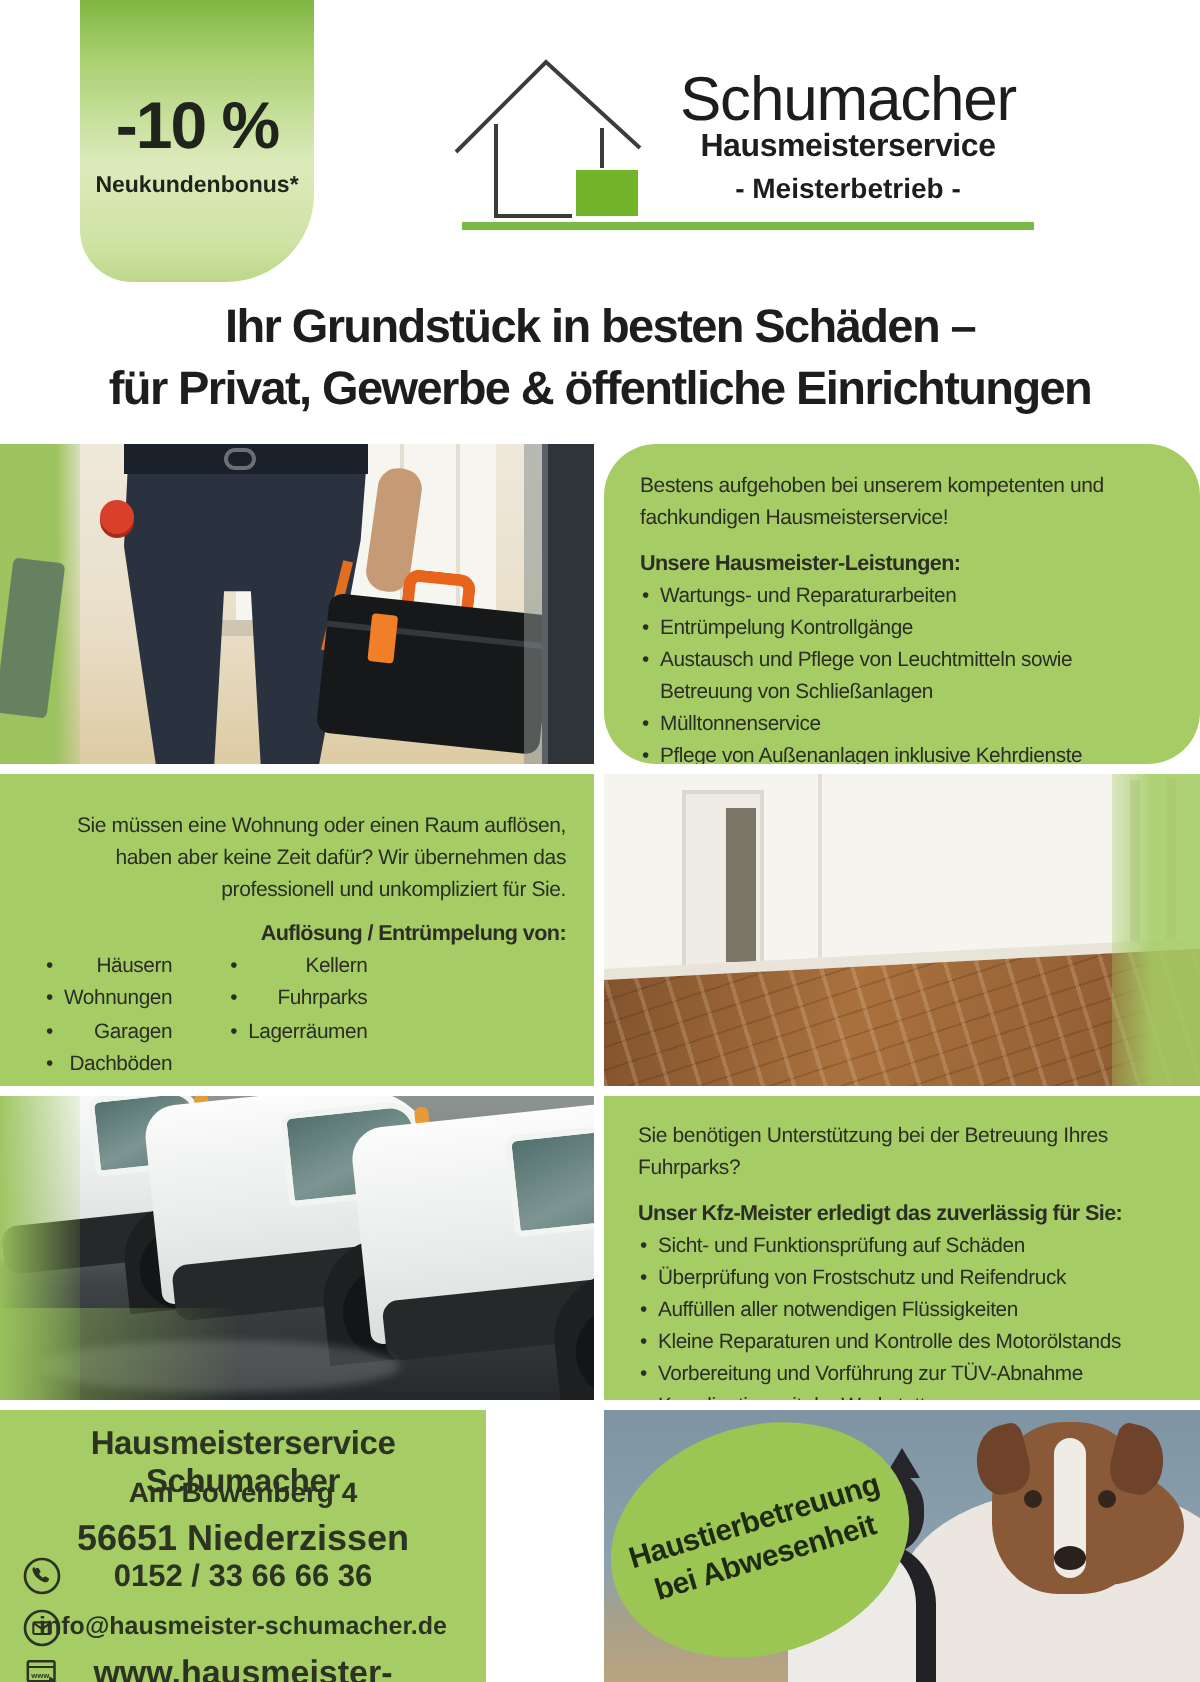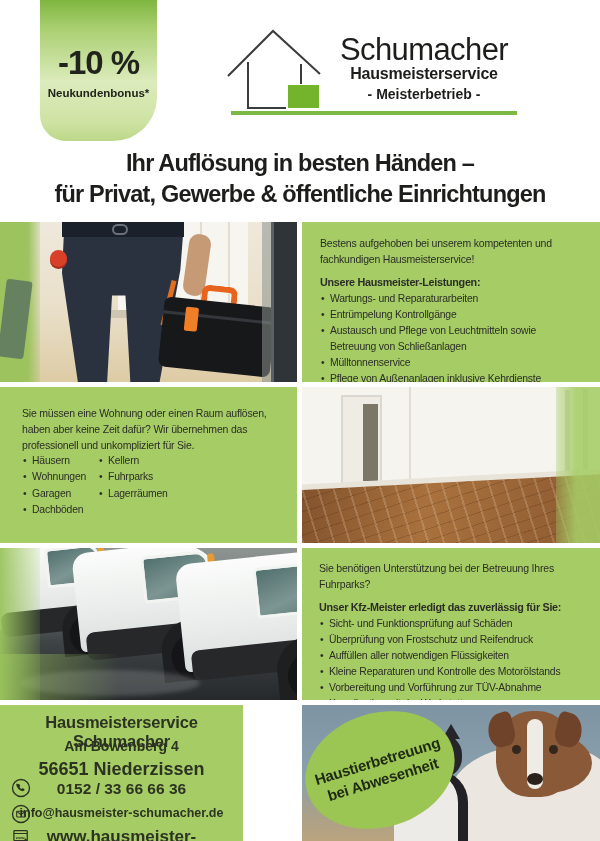--- a/index.html
+++ b/index.html
@@ -26,21 +26,21 @@
 
   
   .section { position:absolute; left:0; width:600px; }
   .half { position:absolute; top:0; height:100%; overflow:hidden; }
   .greenbox { background:var(--brand-green); color:#2b2d26; }
   .gb-text p  { font-size:10.5px; line-height:1.5; letter-spacing:-0.2px; }
   .gb-text h3 { font-size:10.8px; font-weight:700; letter-spacing:-0.3px; margin-top:8px; margin-bottom:3px; }
   .gb-text ul { list-style:none; }
   .gb-text li { position:relative; font-size:10.4px; line-height:1.55; letter-spacing:-0.2px; padding-left:10px; }
   .gb-text li::before { content:"•"; position:absolute; left:1px; }
-  .twocol { display:flex; gap:12px; }
+  .twocol { display:flex; gap:28px; }
 
   
   .tint { position:absolute; top:0; height:100%; pointer-events:none; }
 
   
   .photo-handyman { background:linear-gradient(180deg,#efe9dc 0%,#e9dfc9 55%,#ddcba4 100%); }
   .ph1-cabinet { position:absolute; left:118px; top:0; width:130px; height:92px;
     background:repeating-linear-gradient(90deg,#f7f5f0 0 26px,#e3ded2 26px 28px); }
   .ph1-counter { position:absolute; left:110px; top:88px; width:150px; height:8px; background:#cfc6b2; }
   .ph1-greenband { left:0; width:40px; background:linear-gradient(90deg,#9dc35f 70%,rgba(157,195,95,0.25)); }
@@ -144,21 +144,21 @@
     <rect x="64" y="61" width="31" height="23" fill="var(--logo-green)"></rect>
   </svg>
   <div class="logo-text">
     <div class="logo-name">Schumacher</div>
     <div class="logo-sub">Hausmeisterservice</div>
     <div class="logo-tag">- Meisterbetrieb -</div>
   </div>
   <div class="logo-underline"></div>
 
   <div class="headline">
-    <div>Ihr Auflösung in besten Händen –</div>
+    <div>Ihr Grundstück in besten Schäden –</div>
     <div>für Privat, Gewerbe &amp; öffentliche Einrichtungen</div>
   </div>
 
   <div class="section" style="top:222px;height:160px;">
     <div class="half photo-handyman" style="left:0;width:297px;">
       <div class="ph1-cabinet"></div>
       <div class="ph1-counter"></div>
       <div class="ph1-trousers"></div>
       <div class="ph1-belt"></div>
       <div class="ph1-buckle"></div>
@@ -169,36 +169,37 @@
         <div class="ph1-tb-handle"></div>
         <div class="ph1-tb-body"></div>
         <div class="ph1-tb-lid"></div>
         <div class="ph1-tb-latch"></div>
       </div>
       <div class="ph1-glass"></div>
       <div class="ph1-doorframe"></div>
       <div class="tint ph1-greenband"></div>
       <div class="ph1-clip"></div>
     </div>
-    <div class="half greenbox gb-text" style="left:302px;width:298px;padding:14px 16px 0 18px;">
+    <div class="half greenbox gb-text" style="left:302px;width:298px;padding:14px 16px 0 18px;border-radius:26px;">
       <p>Bestens aufgehoben bei unserem kompetenten und fachkundigen Hausmeisterservice!</p>
       <h3>Unsere Hausmeister-Leistungen:</h3>
       <ul>
         <li>Wartungs- und Reparaturarbeiten</li>
         <li>Entrümpelung Kontrollgänge</li>
         <li>Austausch und Pflege von Leuchtmitteln sowie Betreuung von Schließanlagen</li>
         <li>Mülltonnenservice</li>
         <li>Pflege von Außenanlagen inklusive Kehrdienste</li>
       </ul>
     </div>
   </div>
 
-  <div class="section" style="top:387px;height:156px;">
+  <div class="section" style="top:387px;height:156px;text-align:right;">
     <div class="half greenbox gb-text" style="left:0;width:297px;padding:19px 14px 0 22px;">
       <p>Sie müssen eine Wohnung oder einen Raum auflösen, haben aber keine Zeit dafür? Wir übernehmen das professionell und unkompliziert für Sie.</p>
+      <h3>Auflösung / Entrümpelung von:</h3>
       <div class="twocol">
         <ul>
           <li>Häusern</li>
           <li>Wohnungen</li>
           <li>Garagen</li>
           <li>Dachböden</li>
         </ul>
         <ul>
           <li>Kellern</li>
           <li>Fuhrparks</li>

